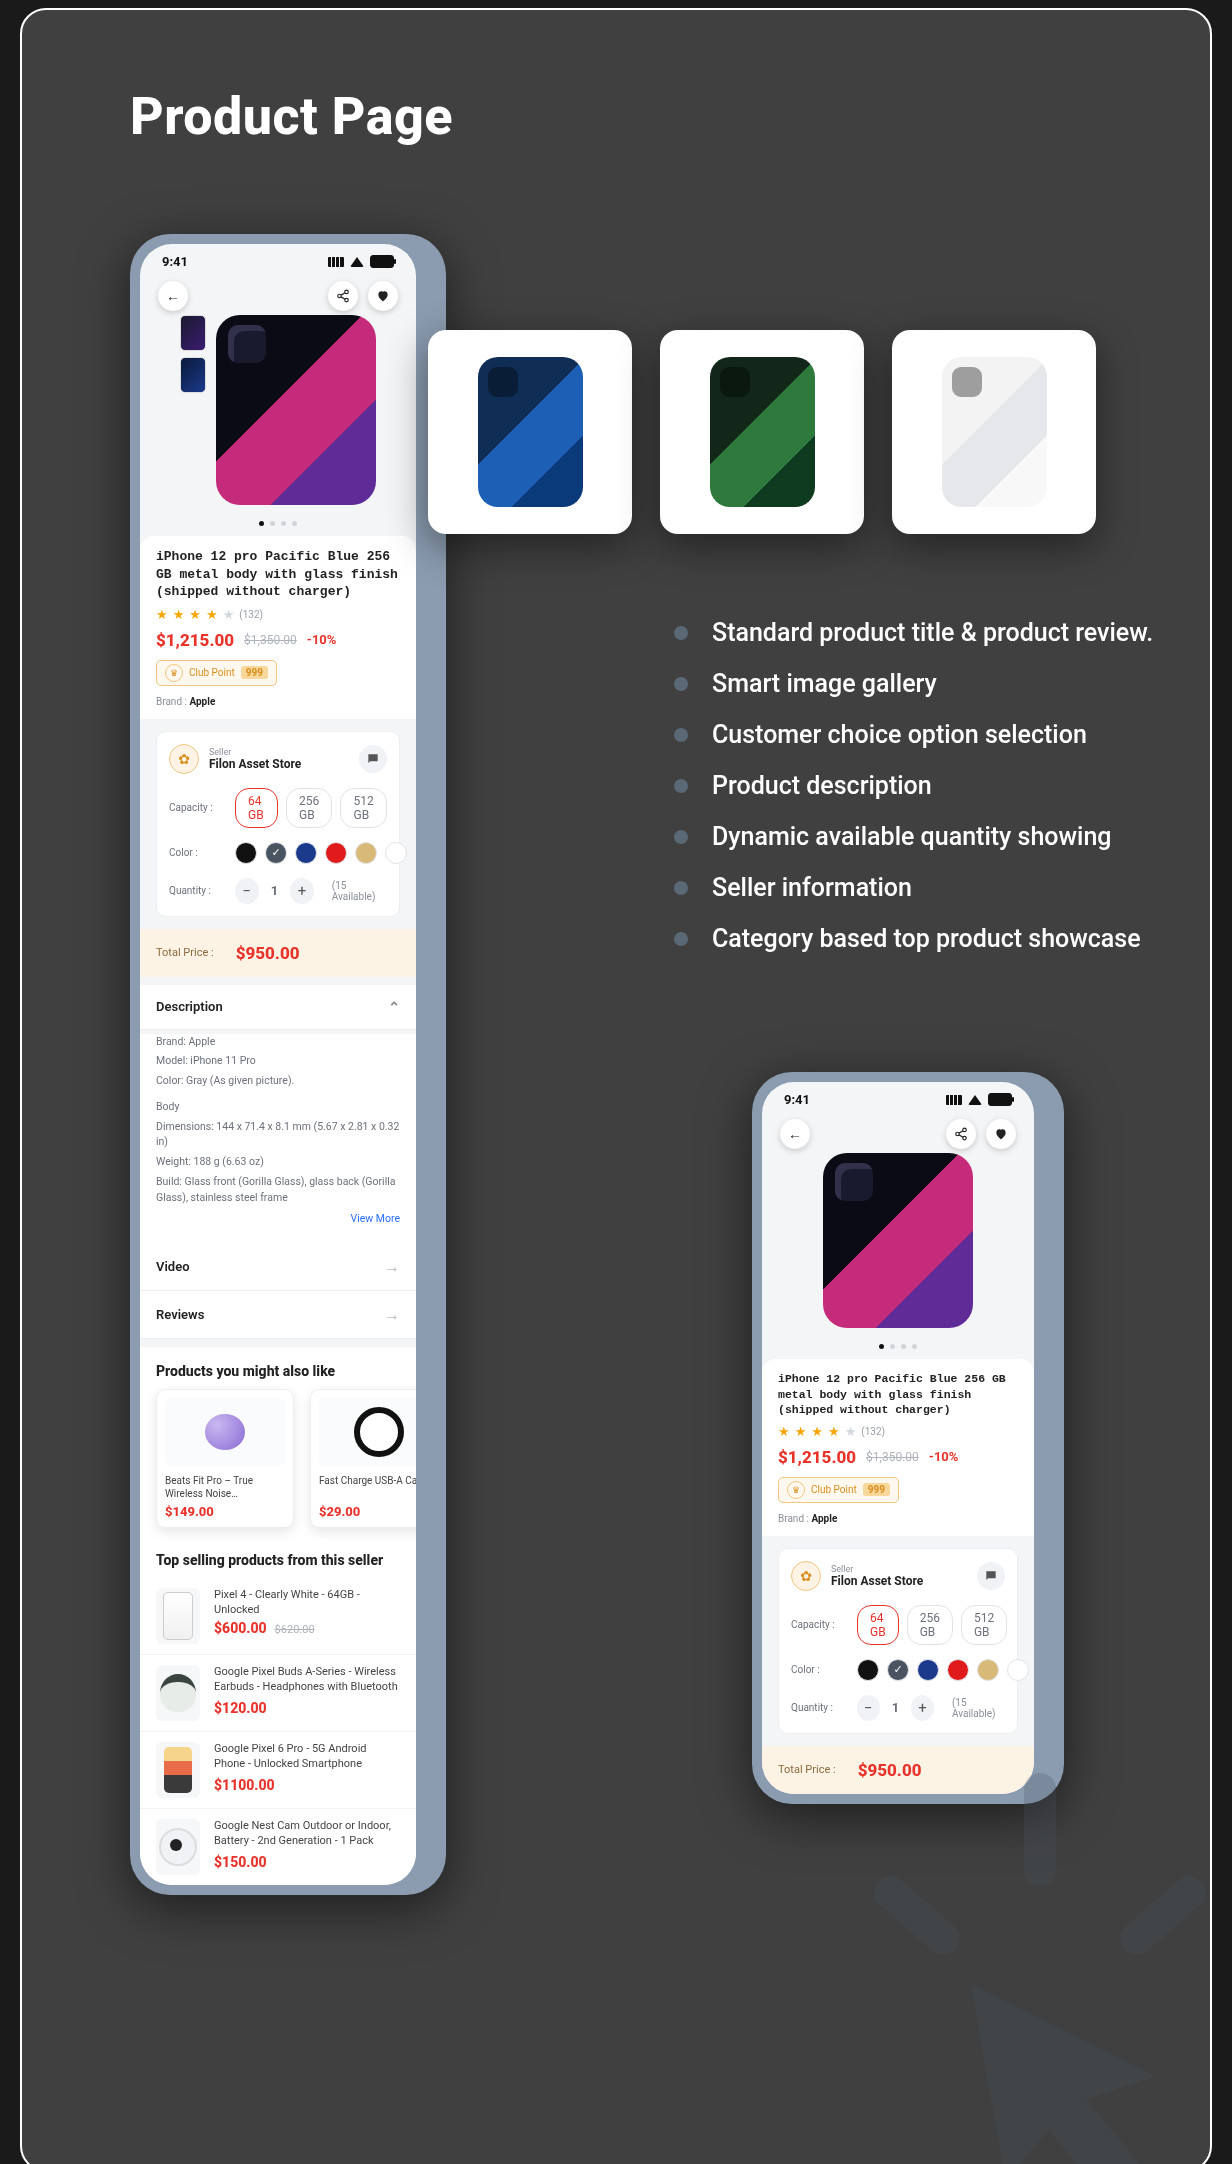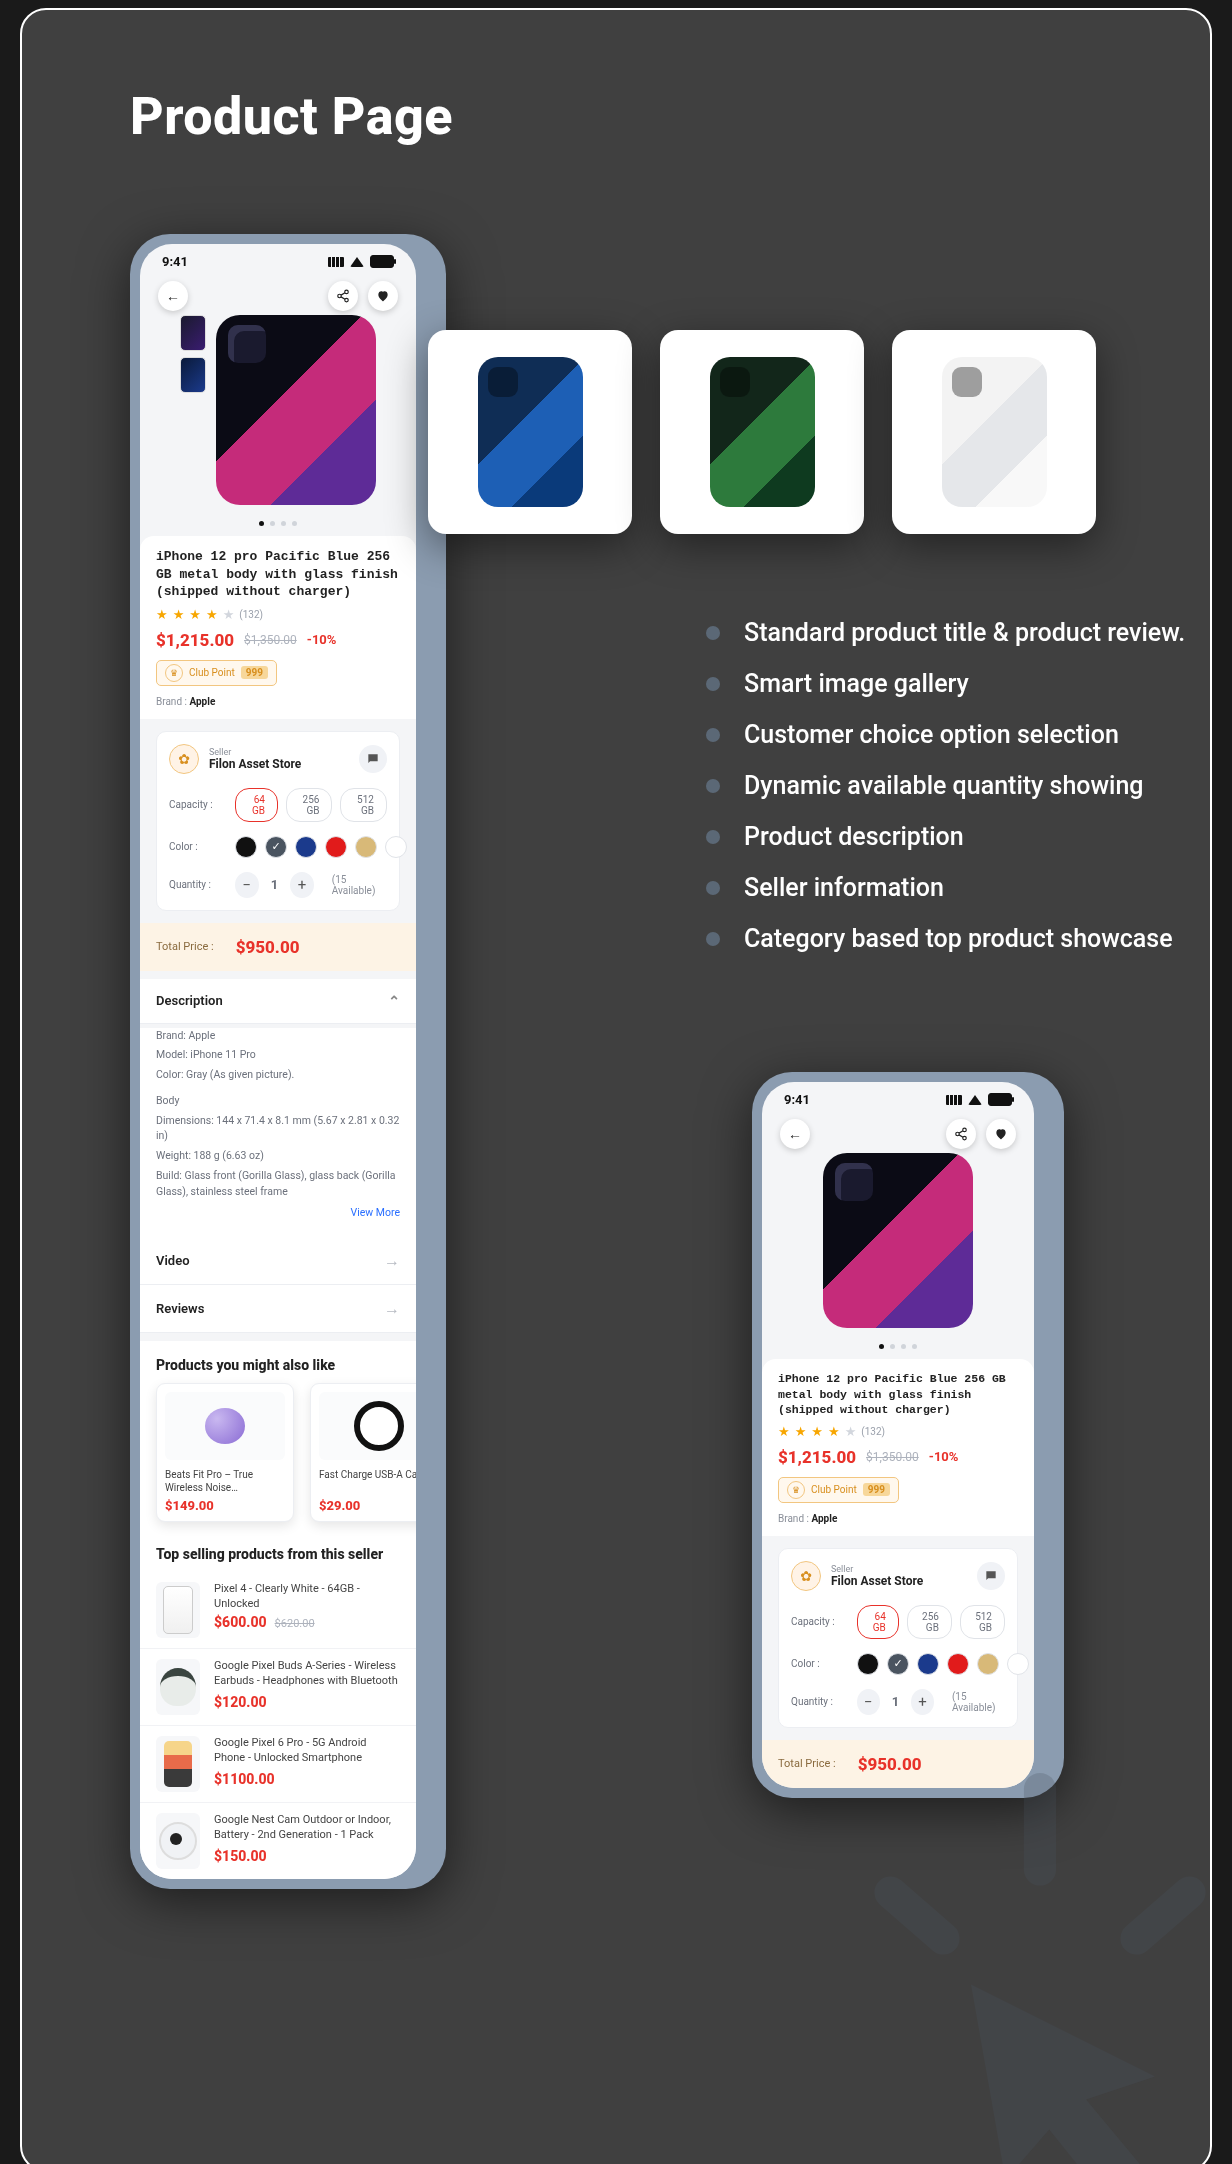--- a/index.html
+++ b/index.html
@@ -42,21 +42,21 @@
   .brandrow b{color:#222;font-weight:700;}
   .sellerbox{margin:12px 16px 0;padding:12px;border:1px solid #eceef2;border-radius:10px;background:#fff;}
   .seller-top{display:flex;align-items:center;gap:10px;position:relative;}
   .seller-ico{width:28px;height:28px;border-radius:50%;background:#fff3e6;border:1px solid #f2c680;display:flex;align-items:center;justify-content:center;font-size:14px;color:#d88f1e;}
   .seller-name .s1{font-size:9px;color:#8a8f99;}
   .seller-name .s2{font-size:12px;font-weight:700;color:#222;}
   .chat-btn{position:absolute;right:0;width:28px;height:28px;border-radius:50%;background:#f0f2f6;display:flex;align-items:center;justify-content:center;font-size:14px;color:#555;}
   .optrow{display:flex;align-items:center;gap:10px;margin-top:14px;font-size:10px;color:#6c717c;}
   .optlabel{width:56px;flex-shrink:0;}
   .caps{display:flex;gap:8px;}
-  .cap{padding:5px 12px;border:1px solid #e0e3e8;border-radius:14px;font-size:10px;color:#6c717c;text-align:right;}
+  .cap{padding:5px 12px;border:1px solid #e0e3e8;border-radius:14px;font-size:12px;color:#6c717c;}
   .cap.sel{border-color:#e8322a;color:#e8322a;}
   .colors{display:flex;gap:8px;}
   .sw{width:20px;height:20px;border-radius:50%;border:1px solid #e0e3e8;position:relative;}
   .sw.sel::after{content:'✓';position:absolute;inset:0;display:flex;align-items:center;justify-content:center;color:#fff;font-size:11px;}
   .qty{display:flex;align-items:center;gap:12px;}
   .qbtn{width:26px;height:26px;border-radius:50%;background:#f0f2f6;display:flex;align-items:center;justify-content:center;font-size:15px;color:#555;}
   .qval{font-size:13px;font-weight:700;}
   .avail{font-size:10px;color:#8a8f99;margin-left:6px;}
   .totalrow{margin:12px 0 0;padding:14px 16px;background:#fdf3e5;display:flex;align-items:center;gap:22px;}
   .totalrow .lbl{font-size:11px;color:#8a6b3f;}
@@ -76,21 +76,21 @@
   .tsimg{width:44px;height:56px;border-radius:6px;flex-shrink:0;background:#f6f7f9;display:flex;align-items:center;justify-content:center;}
   .tsname{font-size:11px;color:#444;line-height:1.35;}
   .tsprice{font-size:14px;font-weight:800;color:#e8322a;margin-top:5px;}
   .tsstrike{font-size:11px;color:#aeb3bd;text-decoration:line-through;margin-left:8px;}
   
   .gallery{position:absolute;top:320px;left:406px;display:flex;gap:28px;}
   .gcard{width:204px;height:204px;border-radius:18px;background:#fff;box-shadow:0 12px 40px rgba(0,0,0,.45);display:flex;align-items:center;justify-content:center;}
   .gphone{width:105px;height:150px;border-radius:20px;position:relative;}
   .gphone::after{content:'';position:absolute;top:10px;left:10px;width:30px;height:30px;border-radius:9px;background:rgba(0,0,0,.35);}
   
-  .features{position:absolute;top:583px;left:644px;color:#fff;font-size:25px;font-weight:500;}
+  .features{position:absolute;top:583px;left:612px;color:#fff;font-size:25px;font-weight:500;}
   .features li{list-style:none;display:flex;align-items:center;gap:24px;margin-bottom:22px;}
   .fbullet{width:14px;height:14px;border-radius:50%;background:#5b6876;flex-shrink:0;}
   
   .cursor-deco{position:absolute;right:-60px;bottom:-60px;opacity:.25;}
   .cursor-deco svg{width:460px;height:460px;}
   
   .phone.small{top:1062px;left:730px;width:292px;}
   .phone.small .phone-inner{width:272px;}
   .phone.small .hero-img{width:150px;height:175px;}
   .phone.small .ptitle{font-size:11.5px;}
@@ -334,25 +334,25 @@
     <li>
         <span class="fbullet"></span>
         <span>Smart image gallery</span>
       </li>
     <li>
         <span class="fbullet"></span>
         <span>Customer choice option selection</span>
       </li>
     <li>
         <span class="fbullet"></span>
+        <span>Product description</span>
+      </li>
+    <li>
+        <span class="fbullet"></span>
         <span>Dynamic available quantity showing</span>
-      </li>
-    <li>
-        <span class="fbullet"></span>
-        <span>Product description</span>
       </li>
     <li>
         <span class="fbullet"></span>
         <span>Seller information</span>
       </li>
     <li>
         <span class="fbullet"></span>
         <span>Category based top product showcase</span>
       </li>
   </ul>

